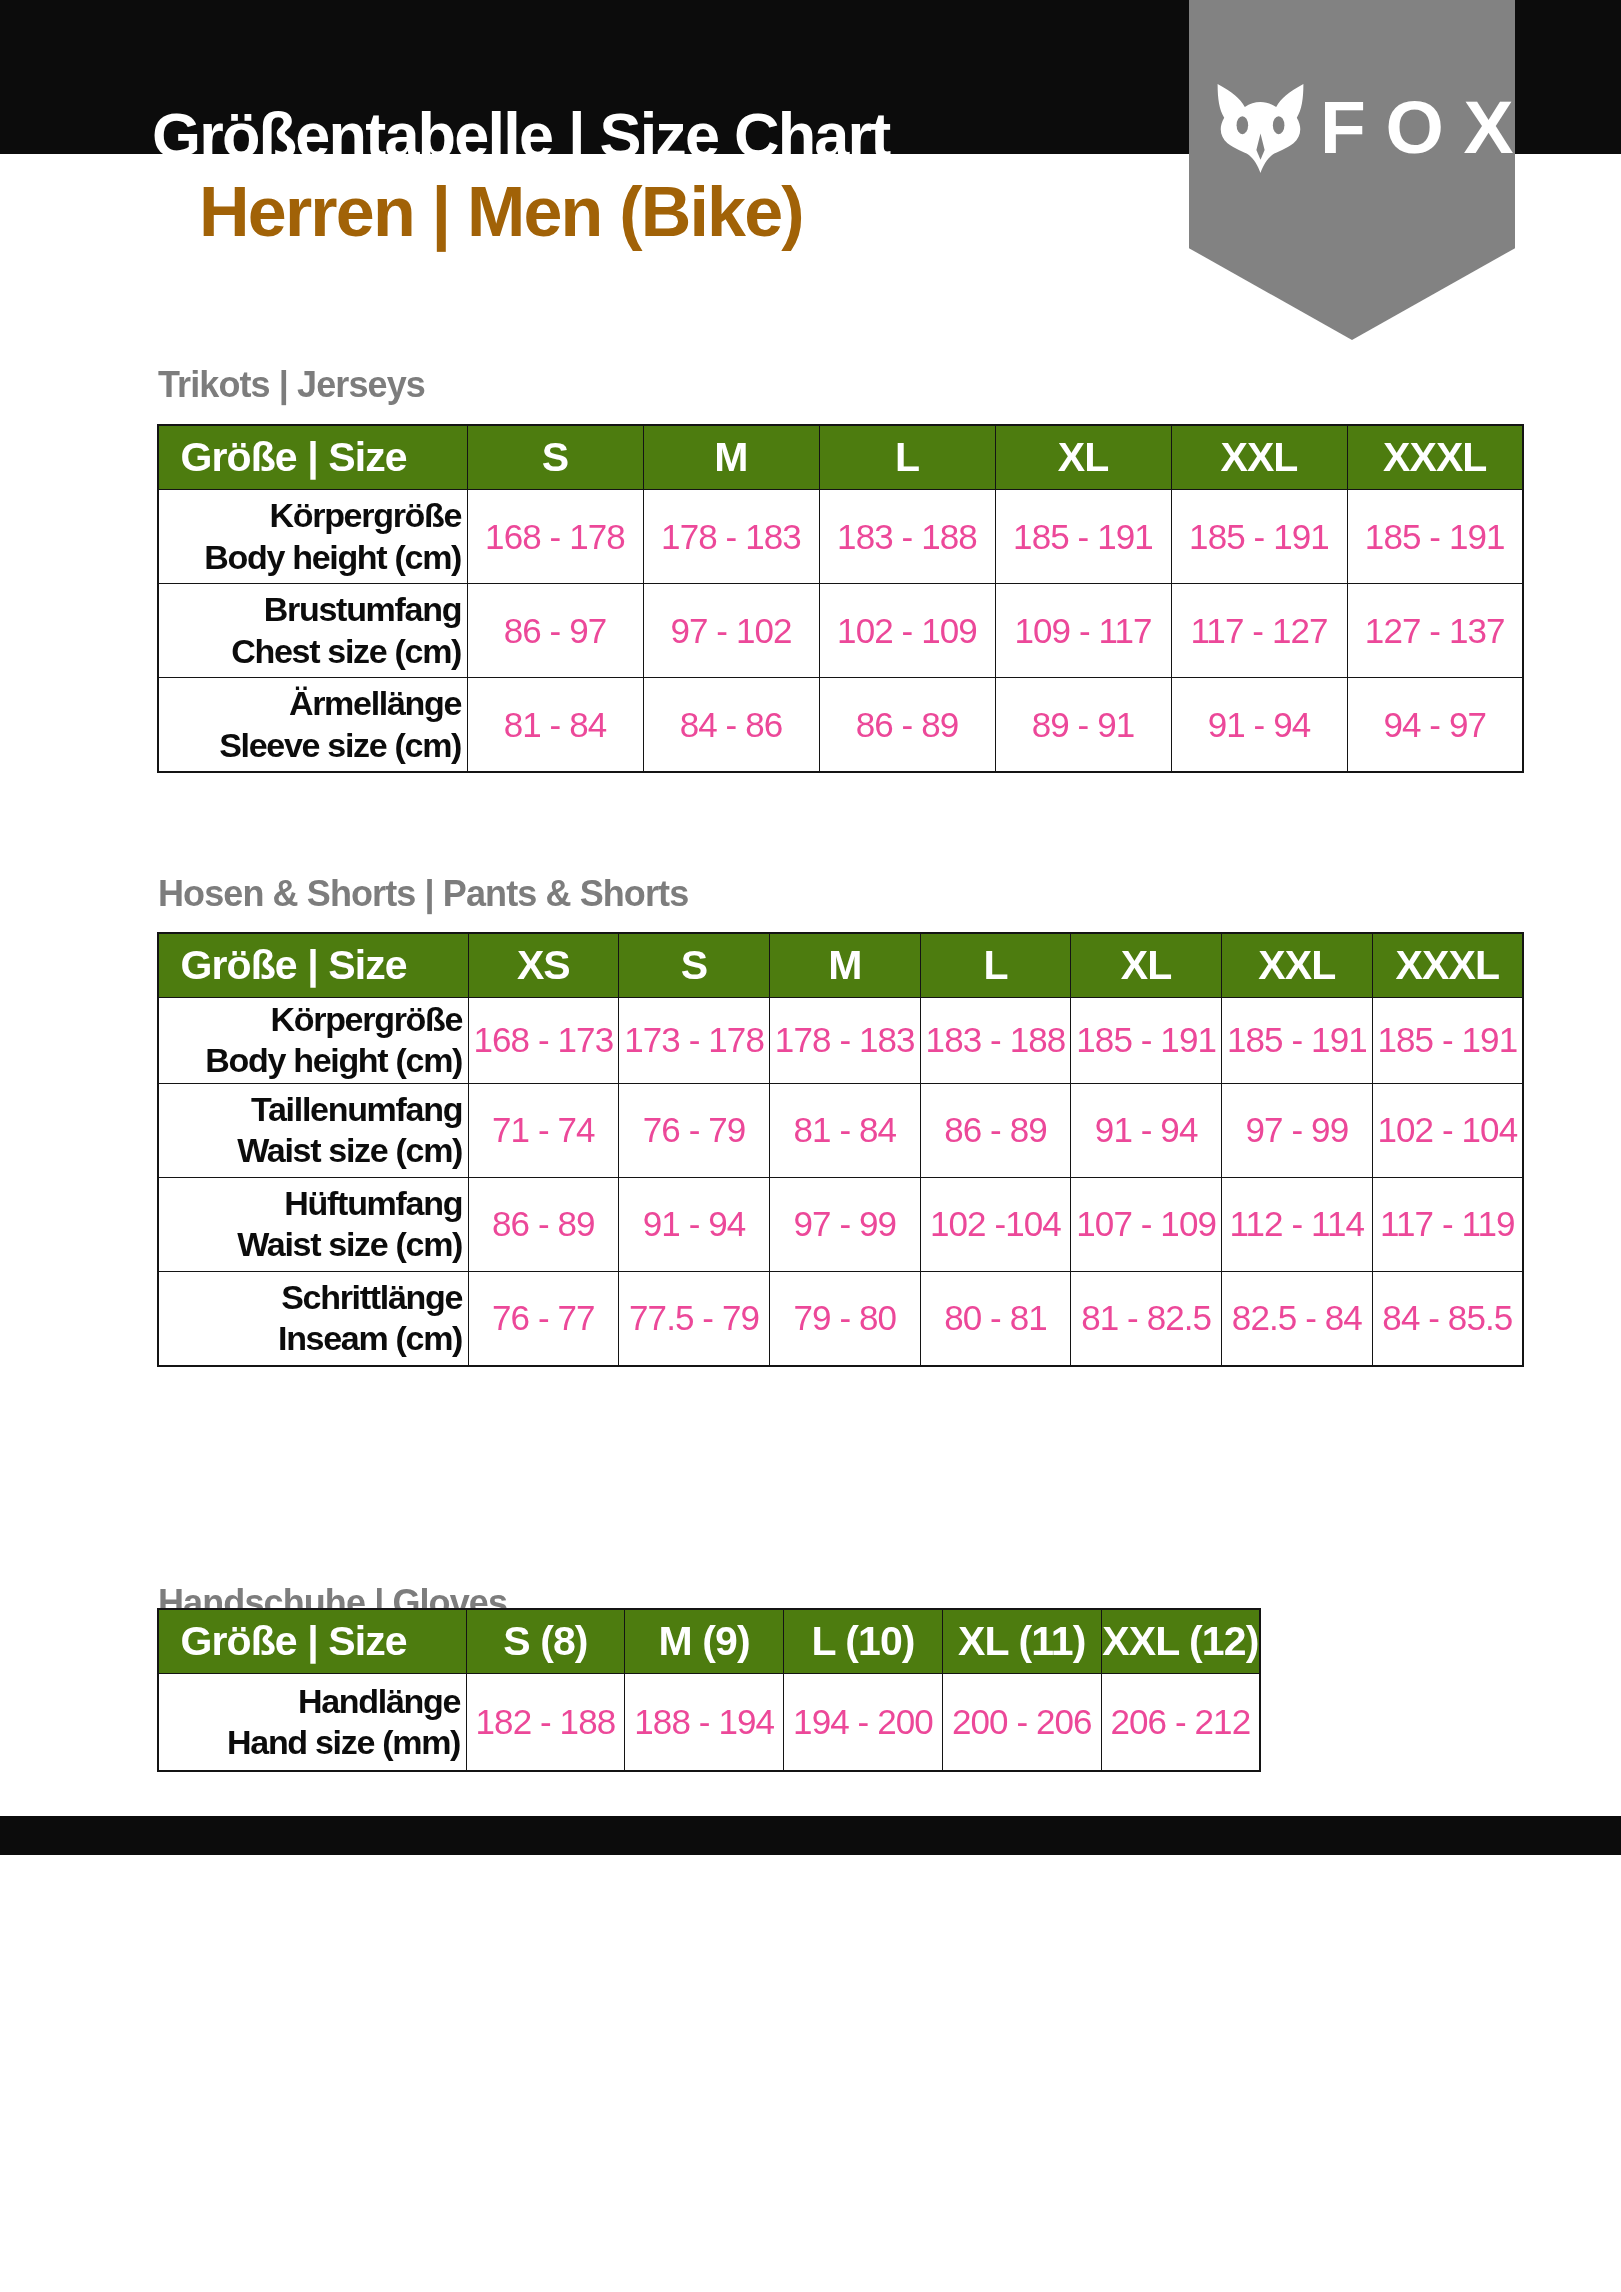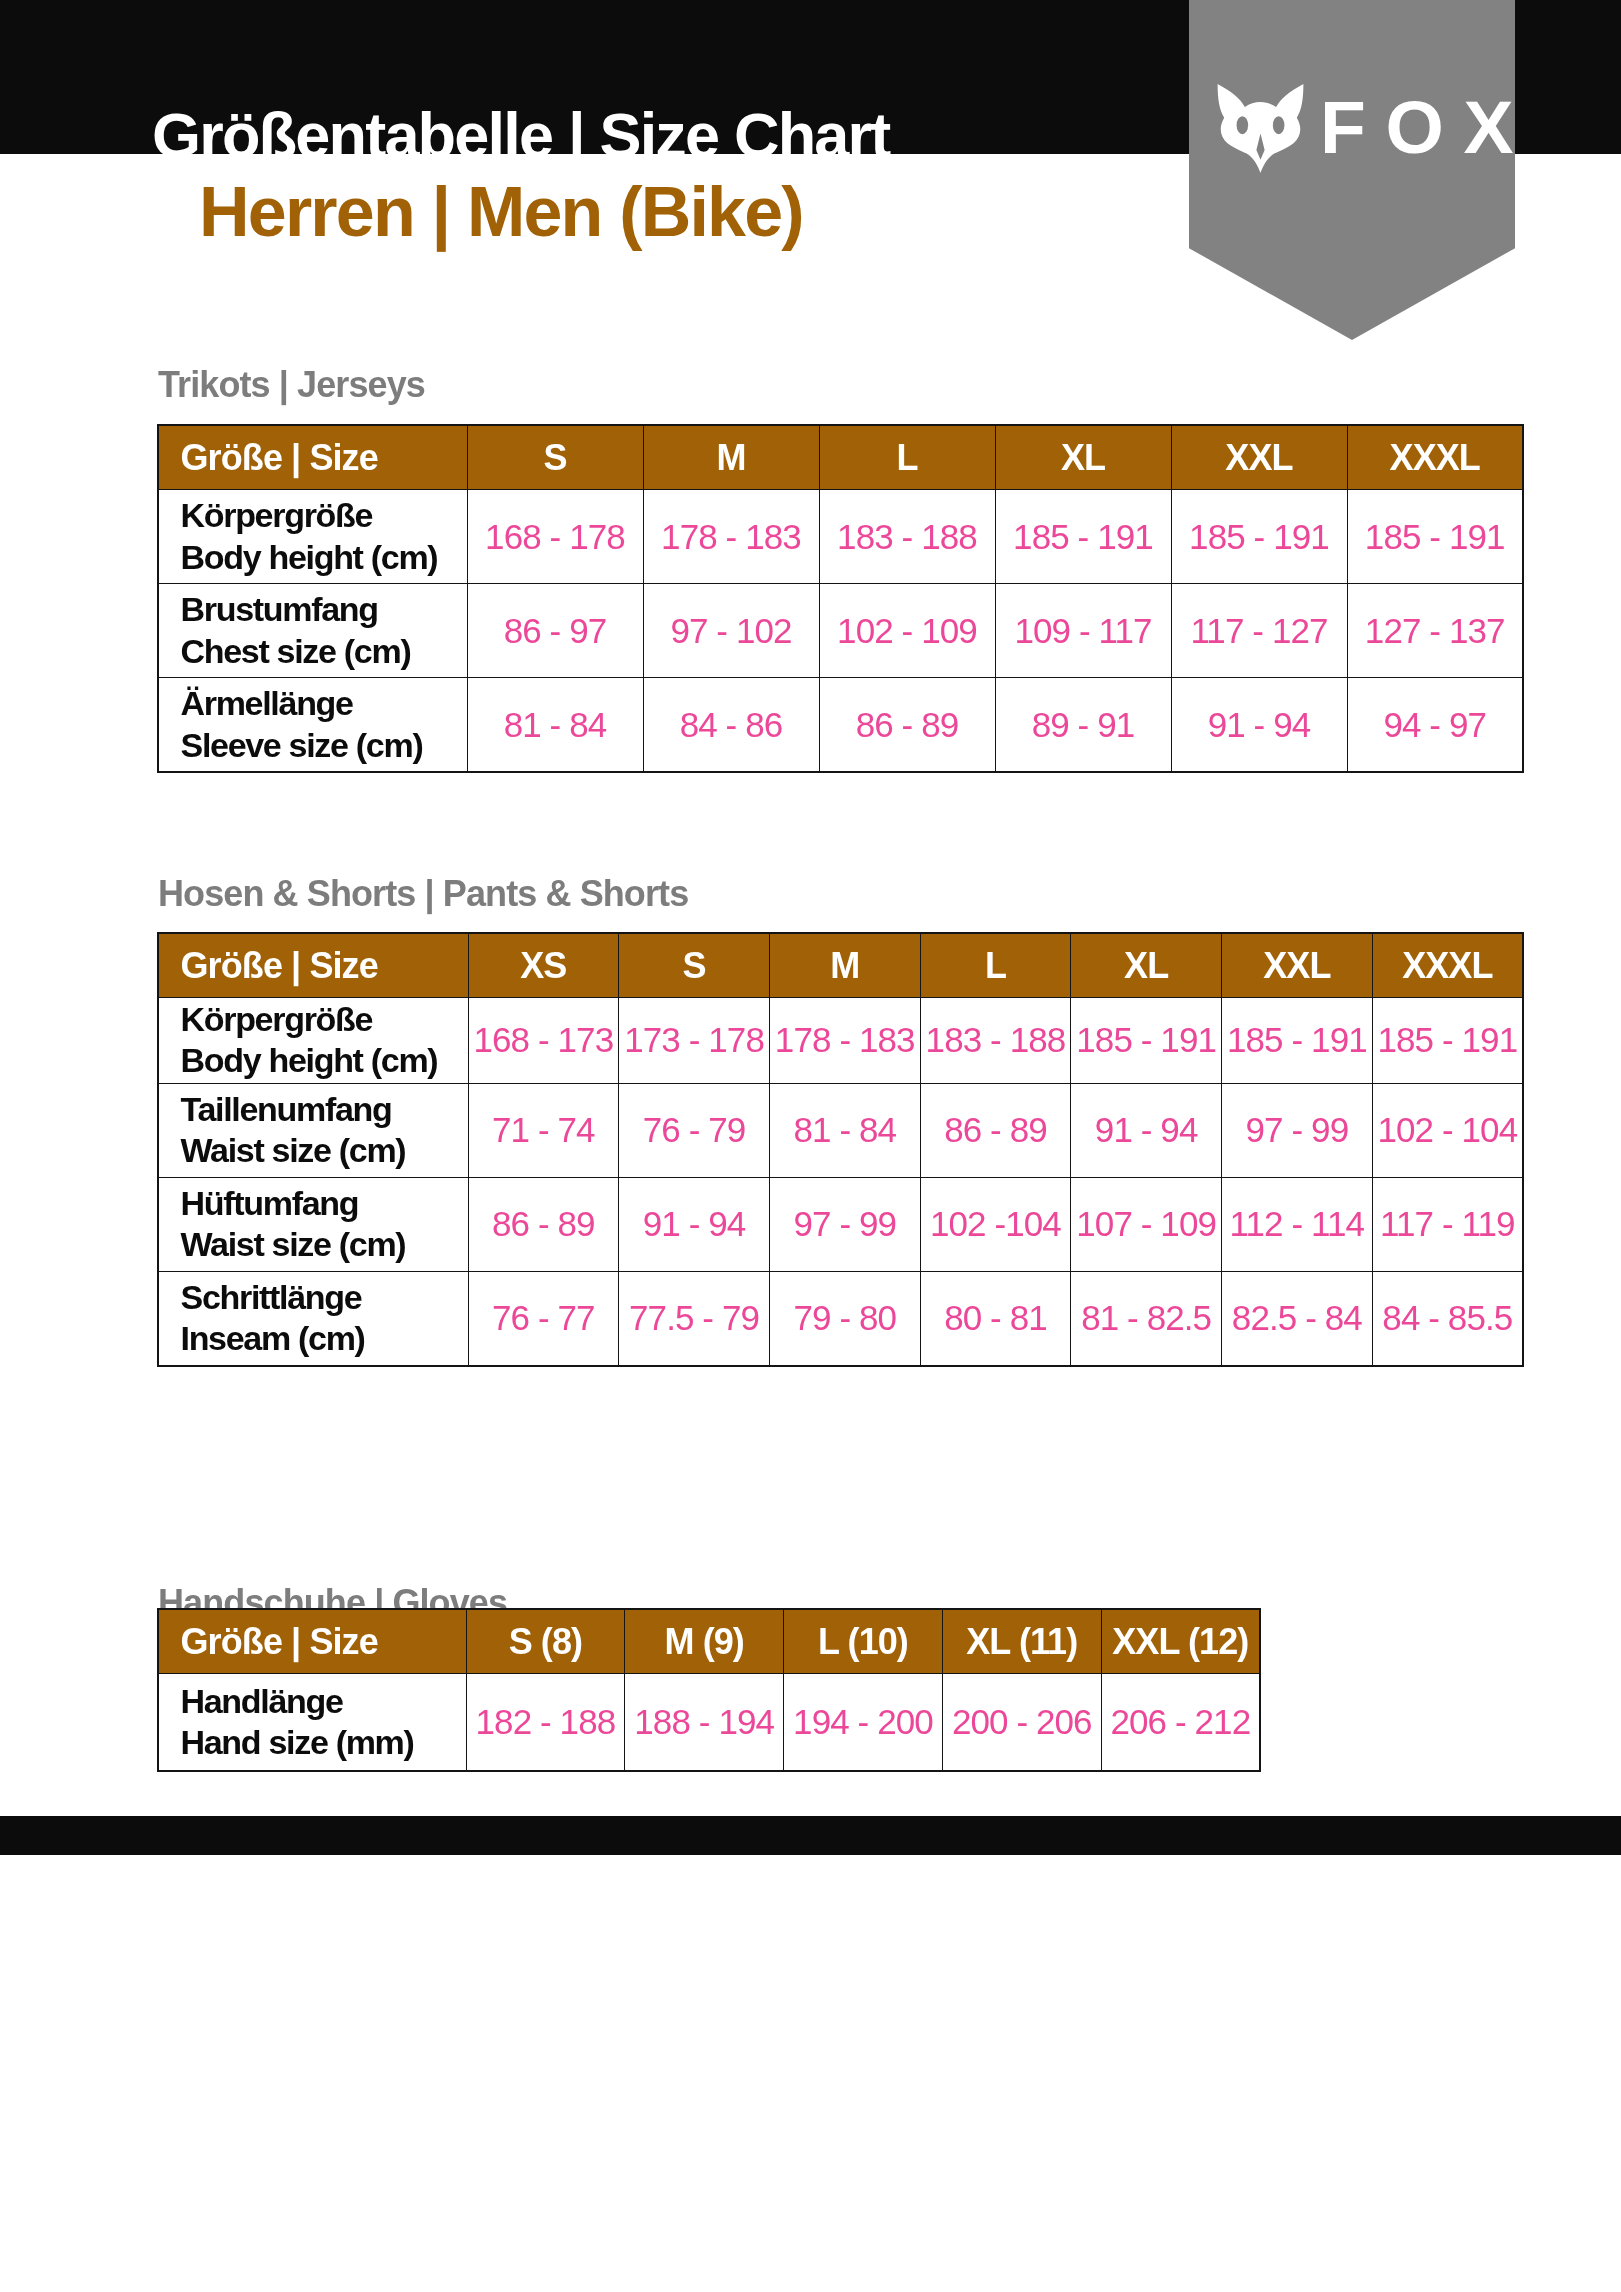--- a/index.html
+++ b/index.html
@@ -50,26 +50,26 @@
   #table-2{left:157px; top:1608px; width:1104px;}
   table.size-table{
     width:100%; border-collapse:collapse; table-layout:fixed;
     border:2.7px solid #141414; background:#ffffff;
   }
   table.size-table th, table.size-table td{ border:1.8px solid #141414; }
   #table-0 .label-col{width:309px;}
   #table-1 .label-col{width:310px;}
   #table-2 .label-col{width:308px;}
   table.size-table thead th{
-    background:#a16207; color:#ffffff; font-size:36px; font-weight:bold;
+    background:#4d7c0f; color:#ffffff; font-size:41px; font-weight:bold;
     height:63px; text-align:center; letter-spacing:-0.9px; padding:0;
   }
   table.size-table thead th.corner{ text-align:left; padding-left:21.5px; }
   table.size-table tbody th.rowlabel{
-    text-align:left; padding-left:21.5px; padding-right:5.4px;
+    text-align:right; padding-left:21.5px; padding-right:5.4px;
     font-size:34px; font-weight:bold; color:#0c0c0c; line-height:1.22;
     letter-spacing:-1.3px; white-space:nowrap; background:#ffffff;
   }
   table.size-table tbody td{
     height:93px; text-align:center; vertical-align:middle;
     font-size:35px; font-weight:normal; color:#ec4899; letter-spacing:-0.9px;
     background:#ffffff; padding:0; white-space:nowrap;
   }
   #table-1 tbody tr:first-child td, #table-1 tbody tr:first-child th{ height:63px; }
   #table-2 tbody td, #table-2 tbody th{ height:94px; }

